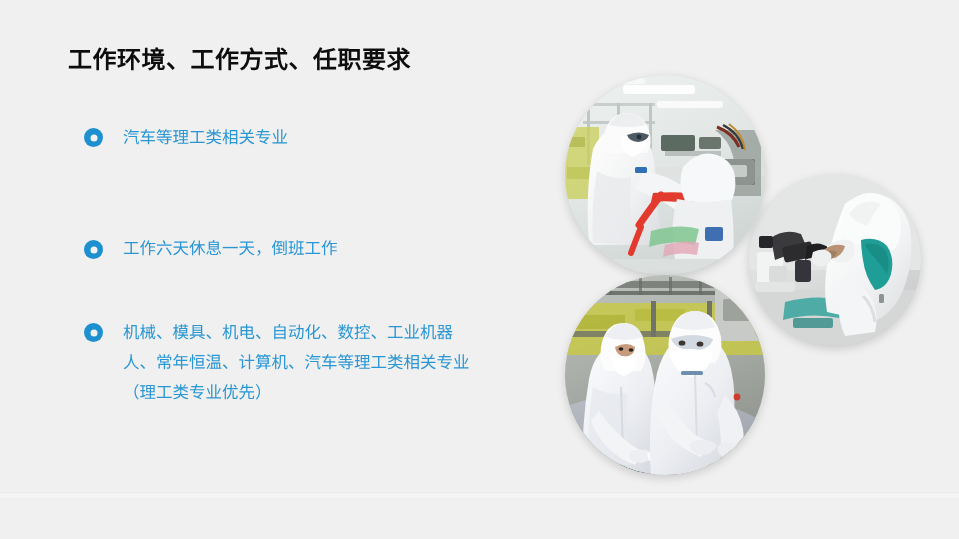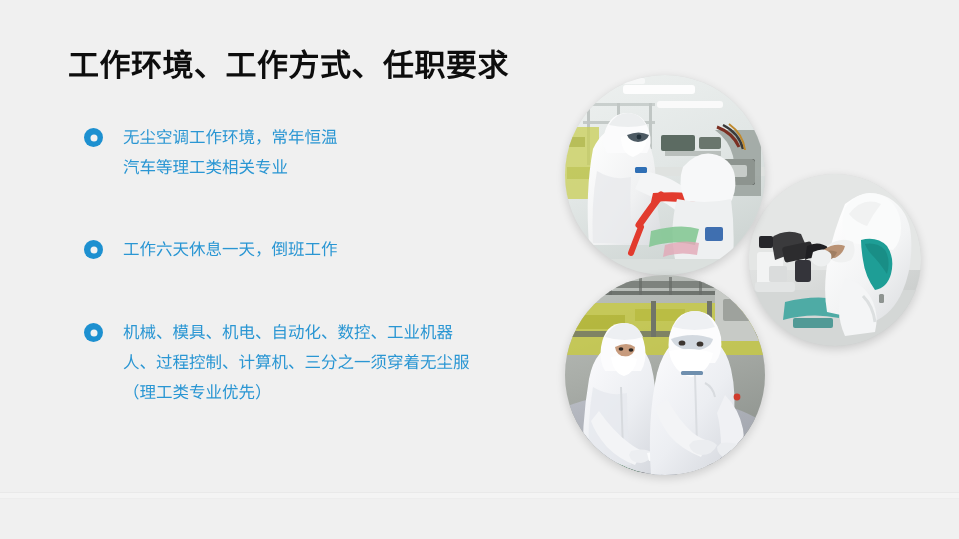--- a/index.html
+++ b/index.html
@@ -32,21 +32,21 @@
     background: #f4f4f4;
     border-top: 1px solid #e9e9e9;
     border-bottom: 1px solid #ededed;
   }
 
   
   .slide-title {
     position: absolute;
     left: 68px;
     top: 40px;
-    font-size: 31px;
+    font-size: 24px;
     font-weight: bold;
     color: #0d0d0d;
     letter-spacing: 0.5px;
     white-space: nowrap;
   }
 
   
   .bullet-list {
     position: absolute;
     left: 84px;
@@ -55,21 +55,21 @@
   }
 
   .bullet-item {
     position: absolute;
     left: 0;
     display: flex;
     align-items: flex-start;
   }
 
   .bullet-item.item-0 { top: 0px; }
-  .bullet-item.item-1 { top: 112px; }
+  .bullet-item.item-1 { top: 112px; font-family: Liberation Serif, serif; }
   .bullet-item.item-2 { top: 195px; }
 
   .bullet-marker {
     flex: 0 0 auto;
     width: 19px;
     height: 19px;
     border-radius: 50%;
     background: #1d90d0;
     margin-top: 6px;
     position: relative;
@@ -157,36 +157,35 @@
 
 <div class="slide">
 
   <div class="slide-title">工作环境、工作方式、任职要求</div>
 
   <div class="bullet-list">
 
     <div class="bullet-item item-0">
       <span class="bullet-marker"></span>
       <span class="bullet-text">
-        <span class="line">无尘空调工作环境，常年恒温</span>
         <span class="line">汽车等理工类相关专业</span>
       </span>
     </div>
 
     <div class="bullet-item item-1">
       <span class="bullet-marker"></span>
       <span class="bullet-text">
         <span class="line">工作六天休息一天，倒班工作</span>
       </span>
     </div>
 
     <div class="bullet-item item-2">
       <span class="bullet-marker"></span>
       <span class="bullet-text wrap">
-        <span class="line">机械、模具、机电、自动化、数控、工业机器人、过程控制、计算机、三分之一须穿着无尘服（理工类专业优先）</span>
+        <span class="line">机械、模具、机电、自动化、数控、工业机器人、常年恒温、计算机、汽车等理工类相关专业（理工类专业优先）</span>
       </span>
     </div>
 
   </div>
 
   <div class="photo-cluster">
 
     <div class="photo-circle photo-top">
       <svg class="photo-art" viewBox="0 0 200 200" preserveAspectRatio="xMidYMid slice">
         <defs>

